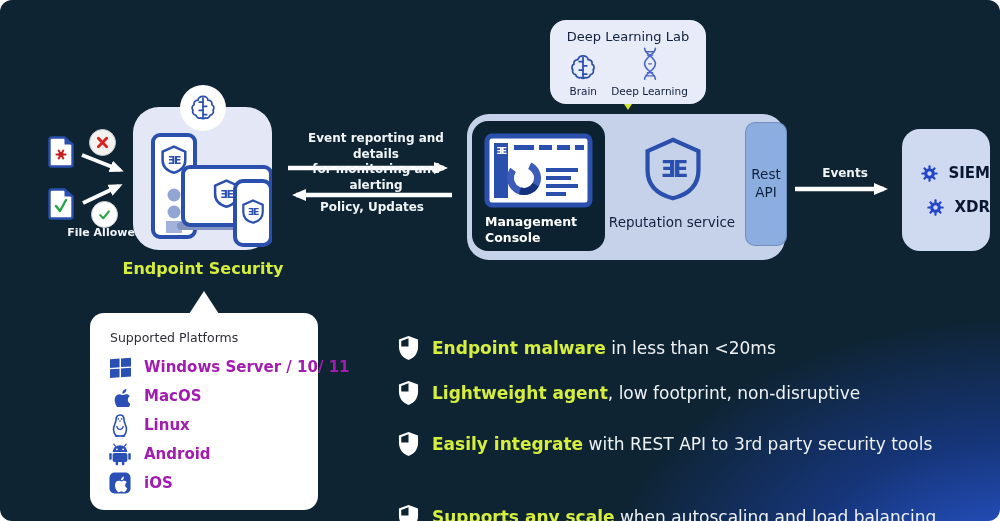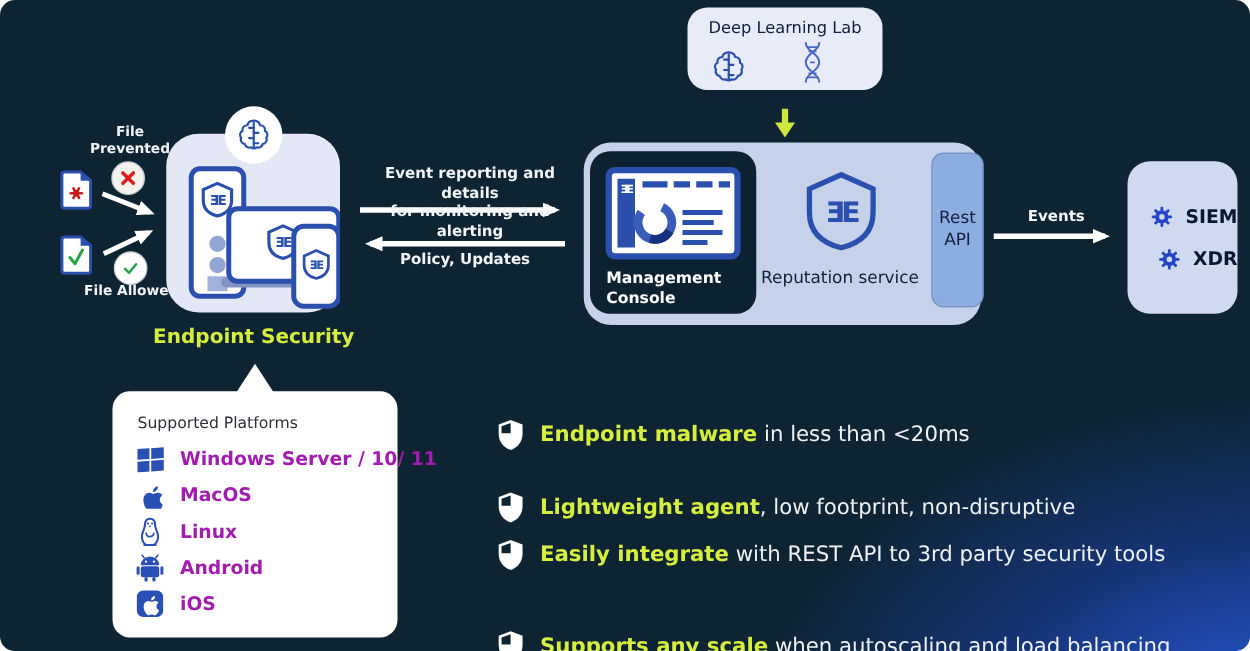--- a/index.html
+++ b/index.html
@@ -11,21 +11,21 @@
       #0e2433;
     border-radius:12px;overflow:hidden;
   }
   .abs{position:absolute;}
   svg{display:block;}
 
   
   .arrows{left:0;top:0;z-index:1;pointer-events:none;}
 
   
-  .dll-box{left:550px;top:6px;width:156px;height:66px;background:#e8ecf8;border-radius:16px;z-index:2;}
+  .dll-box{left:550px;top:20px;width:156px;height:84px;background:#e8ecf8;border-radius:16px;z-index:2;}
   .dll-title{margin-top:9px;text-align:center;font-size:13px;color:#101f3c;}
   .dll-row{display:flex;justify-content:center;align-items:flex-end;gap:13px;margin-top:3px;}
   .dll-col{display:flex;flex-direction:column;align-items:center;gap:3px;}
   .dll-label{font-size:10.5px;color:#101f3c;}
 
   
   .file-label{color:#f2f5f7;font-size:11px;font-weight:600;text-align:center;line-height:1.2;z-index:2;}
   .status-circle{width:25px;height:25px;border-radius:50%;display:flex;align-items:center;justify-content:center;z-index:2;border:1px solid #c9ccd4;}
   .circle-x{background:#f3f2ef;}
   .circle-check{background:#ffffff;}
@@ -116,21 +116,20 @@
             <path d="M15 25 H19" stroke-width="2"></path>
             <path d="M13 38 H21" stroke-width="2"></path>
               <path d="M11 43 H23" stroke-width="2"></path>
           </g>
         </svg>
         <div class="dll-label">Deep Learning</div>
       </div>
     </div>
   </div>
 
-  <div class="abs file-label" style="left:62px;top:99px;width:84px;">File Prevented</div>
   <div class="abs status-circle circle-x" style="left:89px;top:129px;">
     <svg width="13" height="13" viewBox="0 0 14 14">
         <g stroke="#d91f1f" stroke-width="3" stroke-linecap="round">
           <line x1="2.5" y1="2.5" x2="11.5" y2="11.5"></line>
           <line x1="11.5" y1="2.5" x2="2.5" y2="11.5"></line>
         </g>
       </svg>
   </div>
   <svg class="abs" style="left:48px;top:136px;z-index:2;" width="26" height="32" viewBox="0 0 26 32">
     <path d="M4 1.5 H16.5 L24.5 8.5 V28.5 Q24.5 30.5 22.5 30.5 H4 Q1.5 30.5 1.5 28.5 V3.5 Q1.5 1.5 4 1.5 Z" fill="#ffffff" stroke="#2b4fad" stroke-width="2.4"></path>
@@ -344,21 +343,21 @@
     </div>
   </div>
 
   <div class="abs benefit" style="top:333px;">
     <svg width="21" height="26" viewBox="0 0 22 27">
       <path d="M11 1 L21 4.6 V12 C21 19.5 16.8 24 11 26 C5.2 24 1 19.5 1 12 V4.6 Z" fill="#ffffff"></path>
       <path d="M11 3.4 L3.4 6.1 V12 H11 Z" fill="#0e2433"></path>
     </svg>
     <span><span class="hl">Endpoint malware</span><span class="rest"> in less than &lt;20ms</span></span>
   </div>
-  <div class="abs benefit" style="top:391px;">
+  <div class="abs benefit" style="top:378px;">
     <svg width="21" height="26" viewBox="0 0 22 27">
       <path d="M11 1 L21 4.6 V12 C21 19.5 16.8 24 11 26 C5.2 24 1 19.5 1 12 V4.6 Z" fill="#ffffff"></path>
       <path d="M11 3.4 L3.4 6.1 V12 H11 Z" fill="#0e2433"></path>
     </svg>
     <span><span class="hl">Lightweight agent</span><span class="rest">, low footprint, non-disruptive</span></span>
   </div>
   <div class="abs benefit" style="top:429px;">
     <svg width="21" height="26" viewBox="0 0 22 27">
       <path d="M11 1 L21 4.6 V12 C21 19.5 16.8 24 11 26 C5.2 24 1 19.5 1 12 V4.6 Z" fill="#ffffff"></path>
       <path d="M11 3.4 L3.4 6.1 V12 H11 Z" fill="#0e2433"></path>

